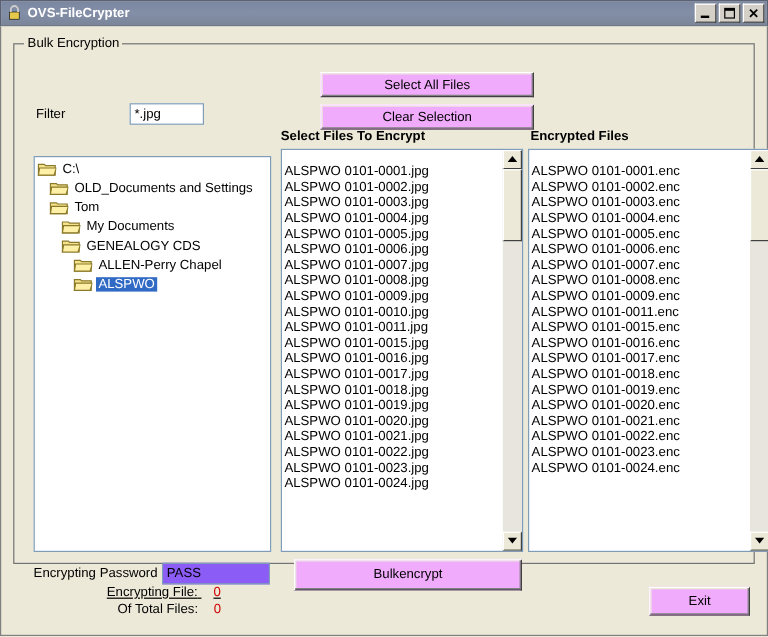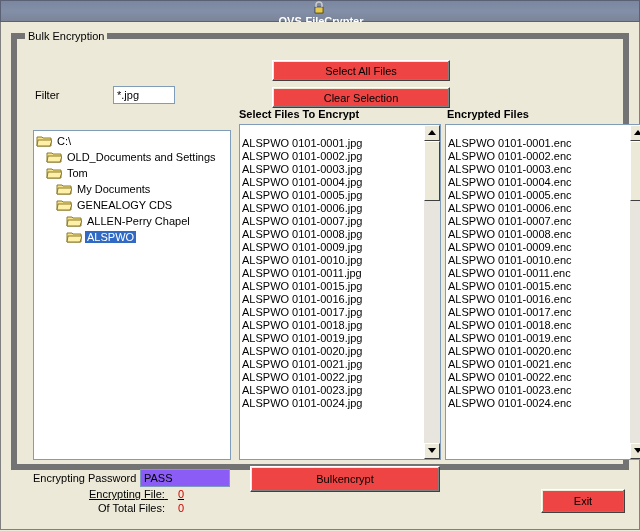--- a/index.html
+++ b/index.html
@@ -14,21 +14,20 @@
   }
   .titlebar {
     height: 22px;
     background: linear-gradient(to bottom, #7b87a0 0%, #838fa7 50%, #7a8599 100%);
     display: flex;
     align-items: center;
     color: #fff;
     font-weight: bold;
     padding: 0 2px 0 4px;
     border: 1px solid #5a6175;
-    flex-direction: column;
   }
   .title-icon {
     width: 14px; height: 14px; margin-right: 4px;
     display: inline-flex; align-items: center; justify-content: center;
   }
   .title-text { flex: 1; font-size: 11px; }
   .winbtns { display: flex; gap: 2px; }
   .winbtn {
     width: 18px; height: 16px;
     background: #d4d0c8;
@@ -40,21 +39,21 @@
   }
   .client {
     background: #ece9d8;
     border: 1px solid #808080;
     border-top: none;
     height: 508px;
     padding: 8px 10px 10px 10px;
     position: relative;
   }
   fieldset.group {
-    border: 6px solid #737373;
+    border: 1px solid #737373;
     padding: 10px 8px 8px 8px;
     margin: 0;
     position: relative;
     height: 440px;
   }
   fieldset.group > legend {
     font-size: 11px;
     padding: 0 3px;
     color: #000;
   }
@@ -62,21 +61,21 @@
     position: absolute;
     left: 255px;
     top: 18px;
     width: 178px;
   }
   .btn {
     display: block;
     width: 178px;
     height: 21px;
     margin-bottom: 6px;
-    background: #ef4444;
+    background: #f0abfc;
     border: 1px solid #404040;
     border-top-color: #fff;
     border-left-color: #fff;
     box-shadow: inset -1px -1px 0 #808080, inset 1px 1px 0 #ece9d8;
     font-size: 11px;
     cursor: pointer;
   }
   .filter-row {
     position: absolute;
     left: 18px; top: 44px;
@@ -375,21 +374,20 @@
       <div class="items" id="list-right">
           <div class="item">ALSPWO 0101-0001.enc</div>
           <div class="item">ALSPWO 0101-0002.enc</div>
           <div class="item">ALSPWO 0101-0003.enc</div>
           <div class="item">ALSPWO 0101-0004.enc</div>
           <div class="item">ALSPWO 0101-0005.enc</div>
           <div class="item">ALSPWO 0101-0006.enc</div>
           <div class="item">ALSPWO 0101-0007.enc</div>
           <div class="item">ALSPWO 0101-0008.enc</div>
           <div class="item">ALSPWO 0101-0009.enc</div>
-          <div class="item">ALSPWO 0101-0010.enc</div>
           <div class="item">ALSPWO 0101-0011.enc</div>
           <div class="item">ALSPWO 0101-0015.enc</div>
           <div class="item">ALSPWO 0101-0016.enc</div>
           <div class="item">ALSPWO 0101-0017.enc</div>
           <div class="item">ALSPWO 0101-0018.enc</div>
           <div class="item">ALSPWO 0101-0019.enc</div>
           <div class="item">ALSPWO 0101-0020.enc</div>
           <div class="item">ALSPWO 0101-0021.enc</div>
           <div class="item">ALSPWO 0101-0022.enc</div>
           <div class="item">ALSPWO 0101-0023.enc</div>

